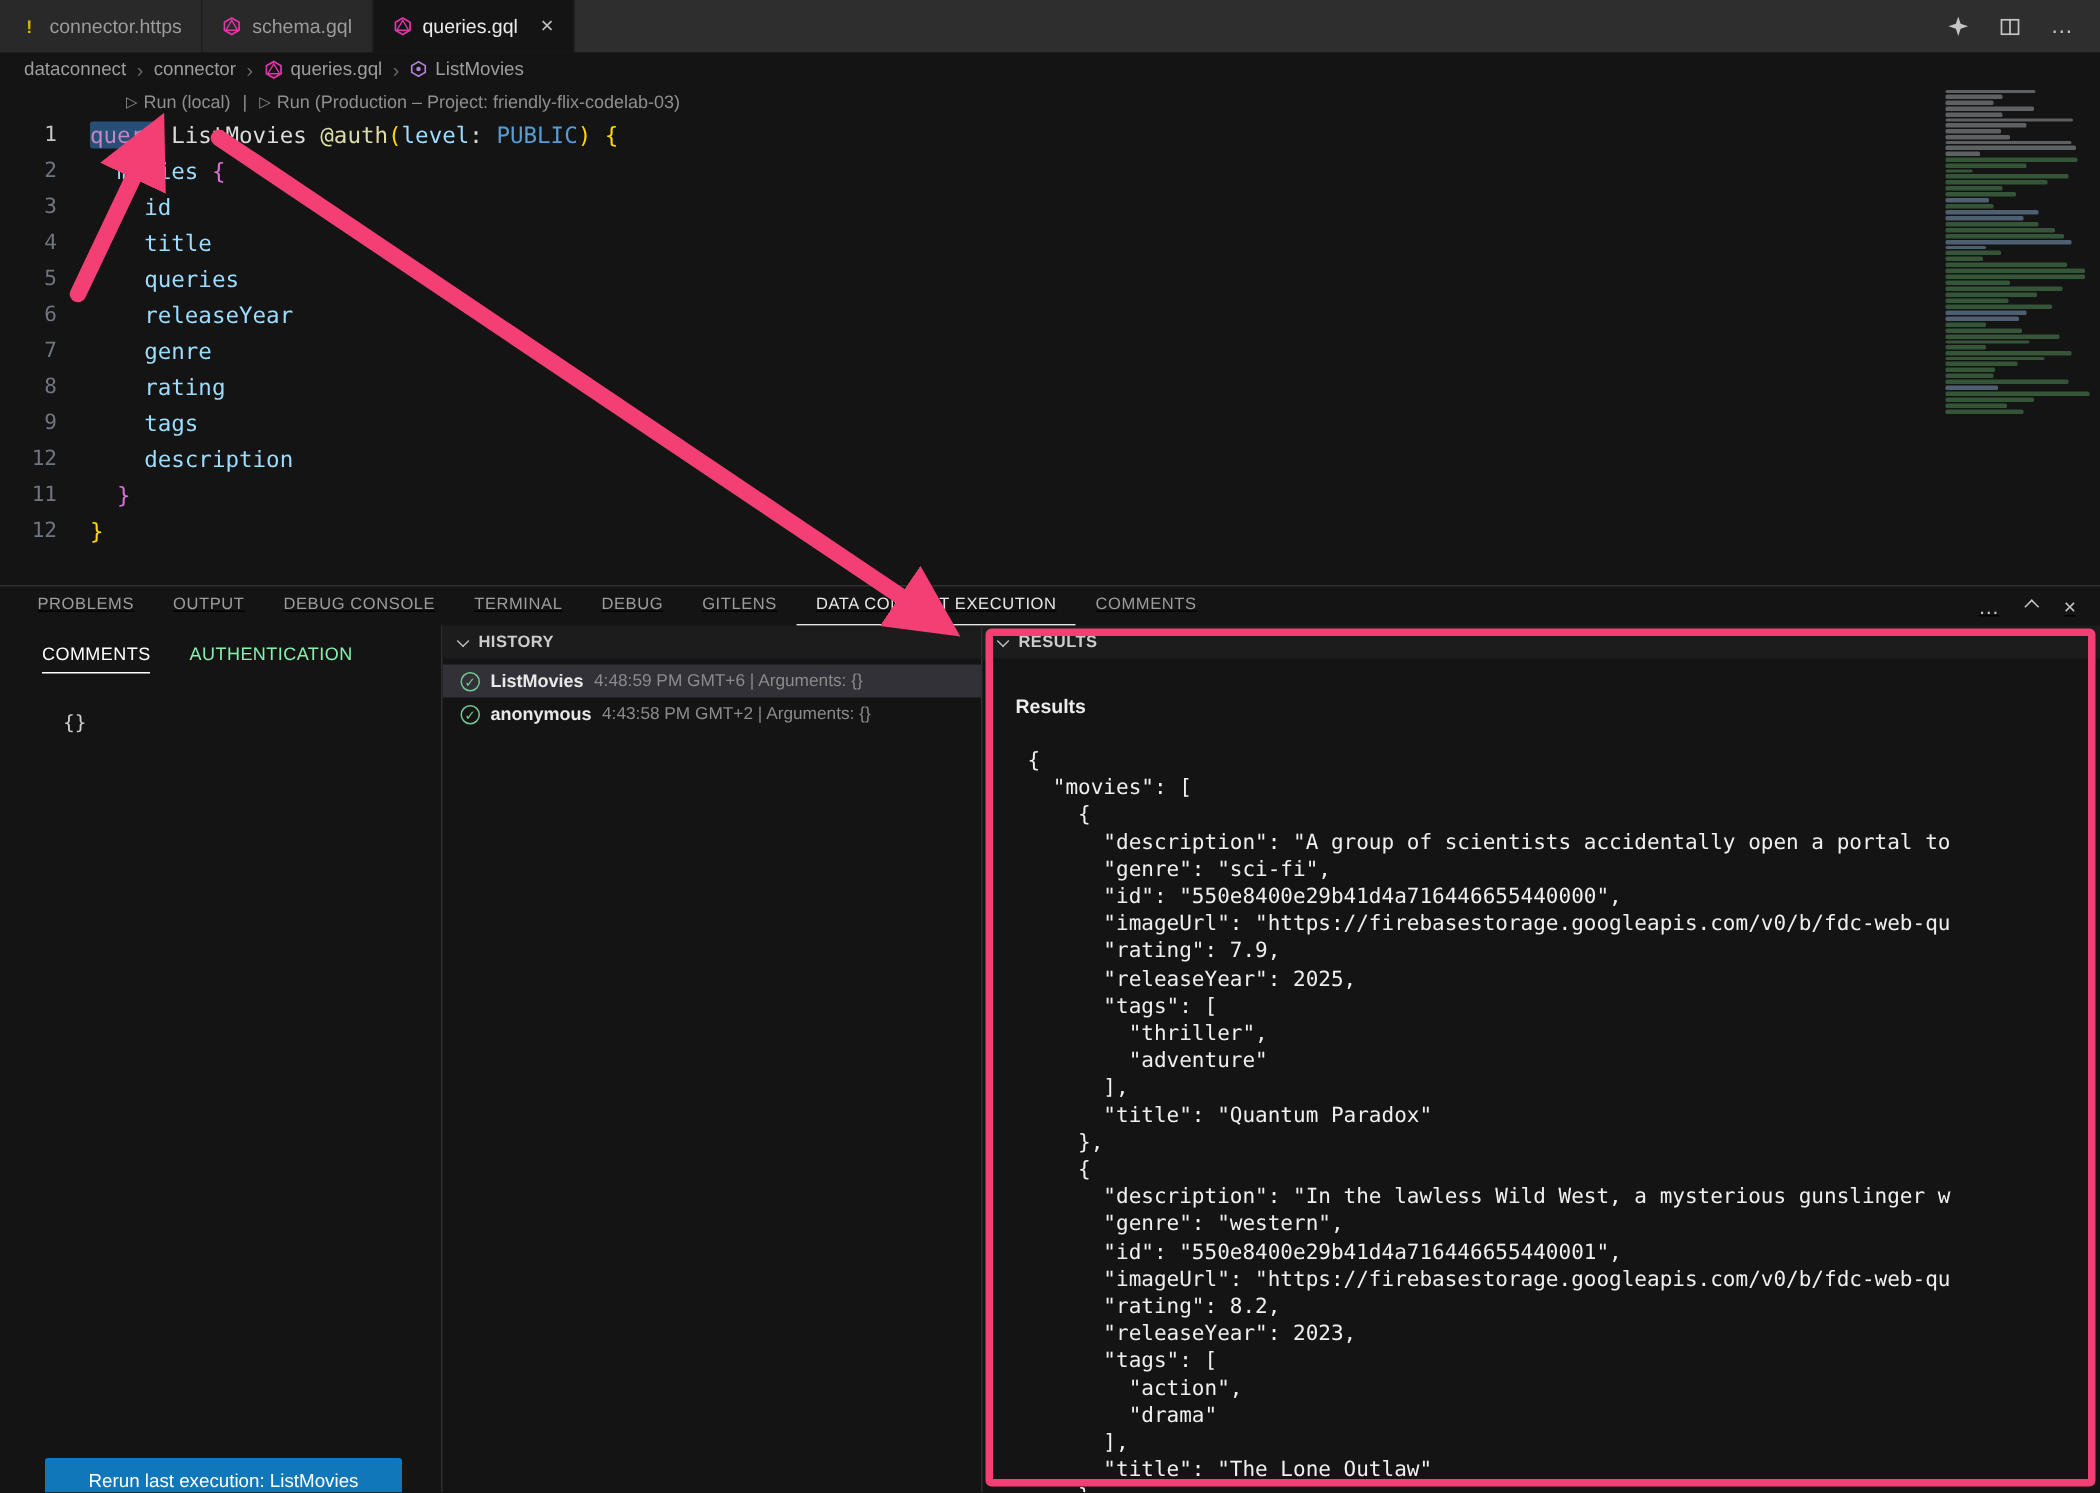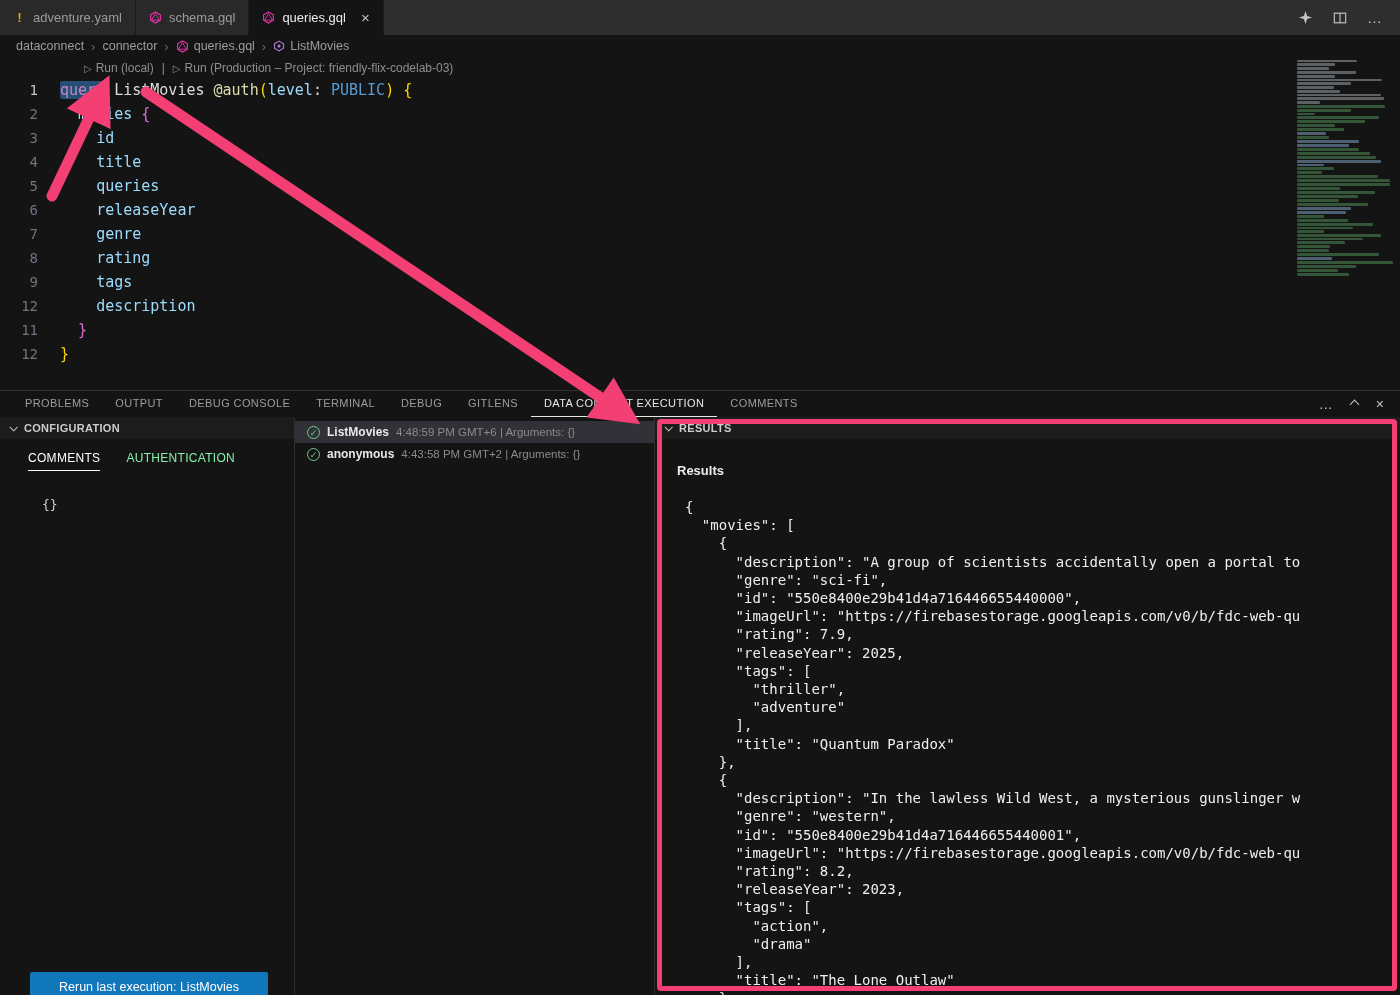--- a/index.html
+++ b/index.html
@@ -37,21 +37,21 @@
   .ln.active { color:#c6c6c6; }
   .tk-pl { color:#d4d4d4; } .tk-kw { color:#C586C0; } .tk-nm { color:#dcdcdc; }
   .tk-dr { color:#DCDCAA; } .tk-at { color:#9CDCFE; } .tk-cn { color:#569CD6; }
   .tk-b1 { color:#FFD700; } .tk-b2 { color:#DA70D6; }
   .hl { background:#264F78; border-radius:2px; }
   .minimap { position:absolute; right:0; top:0; width:117px; height:333px; padding:3px 6px 0 14px; overflow:hidden; cursor:pointer; }
   .mm-row { height:3px; margin-bottom:1px; border-radius:1px; }
 
   
   .panel { position:absolute; left:0; top:390px; width:100%; height:605px; background:#141414; border-top:1px solid #2e2e2e; }
-  .panel-tabbar { height:26px; display:flex; align-items:center; padding-left:12px; }
+  .panel-tabbar { height:26px; display:flex; align-items:center; padding-left:12px;text-decoration:underline; }
   .panel-tabs { display:flex; height:100%; }
   .ptab { padding:0 13px; font-size:11px; letter-spacing:.4px; color:#9d9d9d; height:26px; line-height:25px; cursor:pointer; white-space:nowrap; }
   .ptab.active { color:#e7e7e7; border-bottom:1px solid #e7e7e7; }
   .panel-actions { margin-left:auto; display:flex; align-items:center; gap:18px; padding-right:16px; }
   .pact { color:#c5c5c5; font-size:14px; cursor:pointer; display:flex; align-items:center; }
   .chev { width:6px; height:6px; border-right:1.4px solid #bbbbbb; border-bottom:1.4px solid #bbbbbb;
           transform:rotate(45deg) translateY(-1px); display:inline-block; flex:none; }
   .chev-up { width:7px; height:7px; border-right:1.4px solid #c5c5c5; border-top:1.4px solid #c5c5c5;
              transform:rotate(-45deg); display:inline-block; }
   .panel-body { position:absolute; left:0; top:26px; right:0; bottom:0; display:flex; }
@@ -90,21 +90,21 @@
 </style>
 </head>
 <body>
 
 <div class="app">
 
   <div class="tabstrip">
     <div class="tabs">
         <div class="tab">
           <span class="ic-yaml">!</span>
-          <span class="tab-label">adventure.yaml</span>
+          <span class="tab-label">connector.https</span>
         </div>
         <div class="tab">
           <svg class="ic" width="13" height="13" viewBox="0 0 16 16">
             <path d="M8 1.2 14 4.7v6.6L8 14.8 2 11.3V4.7Z" fill="none" stroke="#e535ab" stroke-width="1.4"></path>
             <path d="M3.2 11.3h9.6L8 3.2Z" fill="none" stroke="#e535ab" stroke-width="1.1"></path>
           </svg>
           <span class="tab-label">schema.gql</span>
         </div>
         <div class="tab active">
           <svg class="ic" width="13" height="13" viewBox="0 0 16 16">
@@ -261,32 +261,32 @@
         <span class="pact">…</span>
         <span class="pact">
             <span class="chev-up"></span>
           </span>
         <span class="pact">×</span>
       </div>
     </div>
     <div class="panel-body">
 
       <div class="col col-config">
-        <div class="sec-header">
-            <span class="chev"></span>
-            <span>CONFIGURATION</span>
-          </div>
         <div class="cfg-tabs">
             <div class="cfg-tab active">COMMENTS</div>
             <div class="cfg-tab">AUTHENTICATION</div>
           </div>
         <div class="cfg-value">{}</div>
       </div>
 
       <div class="col col-history">
+        <div class="sec-header">
+            <span class="chev"></span>
+            <span>HISTORY</span>
+          </div>
         <div class="hist-list">
             <div class="hist-item selected">
               <span class="hist-check">✓</span>
               <span class="hist-name">ListMovies</span>
               <span class="hist-meta">4:48:59 PM GMT+6 | Arguments: {}</span>
             </div>
             <div class="hist-item">
               <span class="hist-check">✓</span>
               <span class="hist-name">anonymous</span>
               <span class="hist-meta">4:43:58 PM GMT+2 | Arguments: {}</span>

